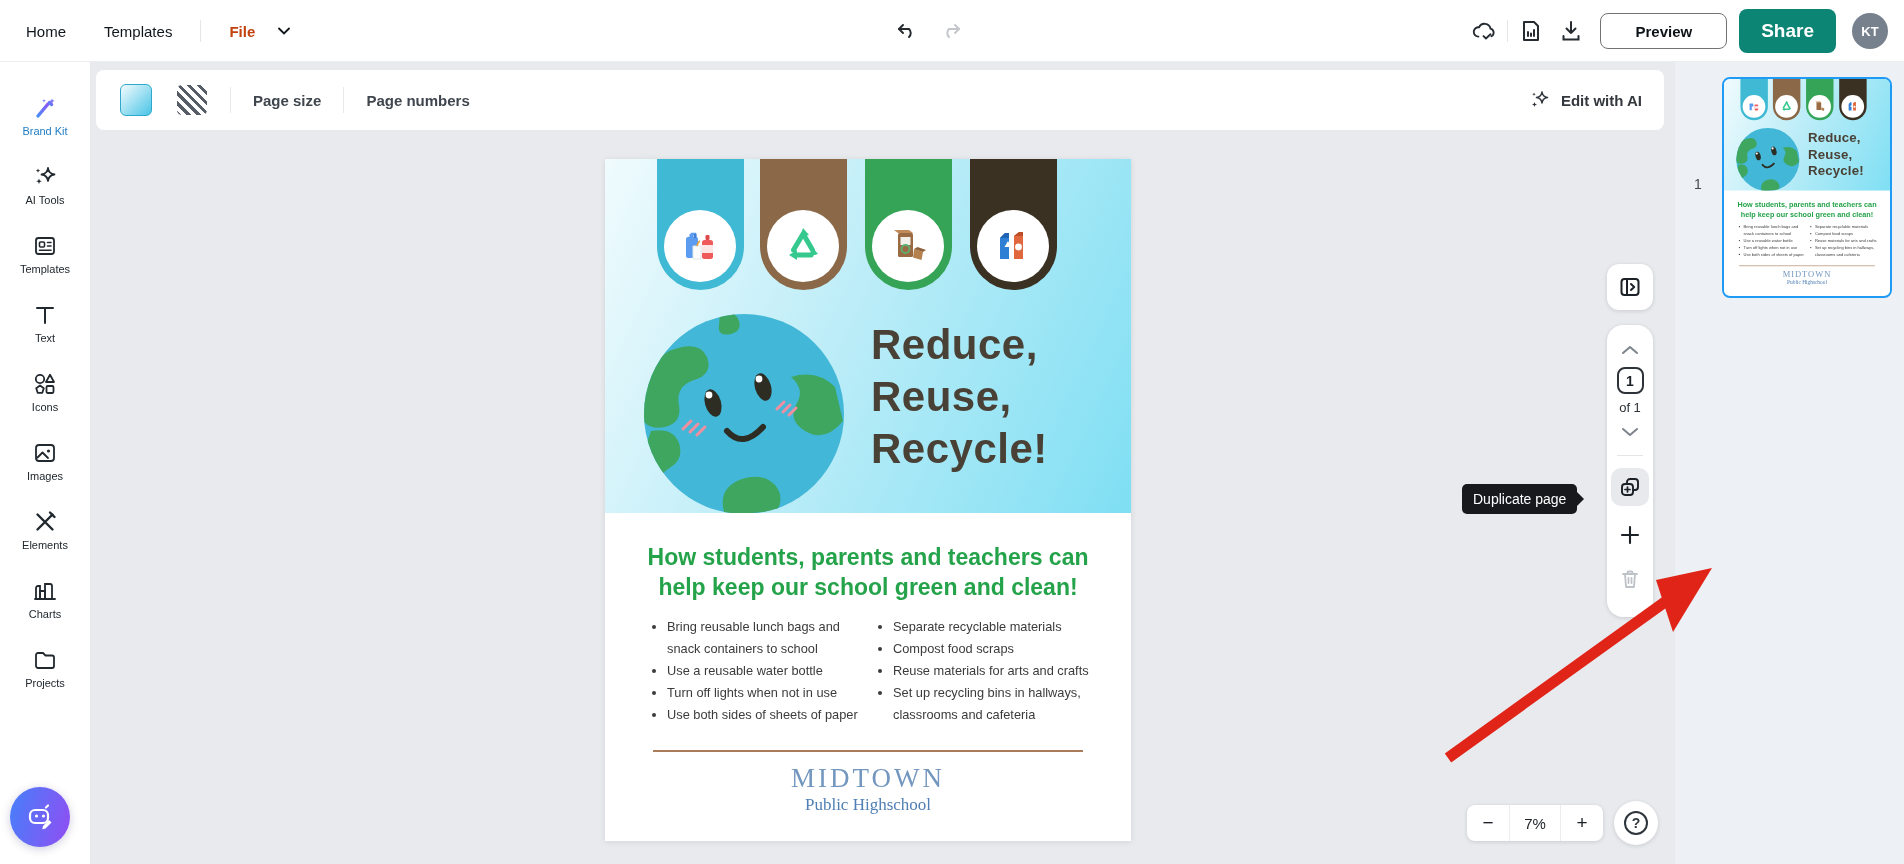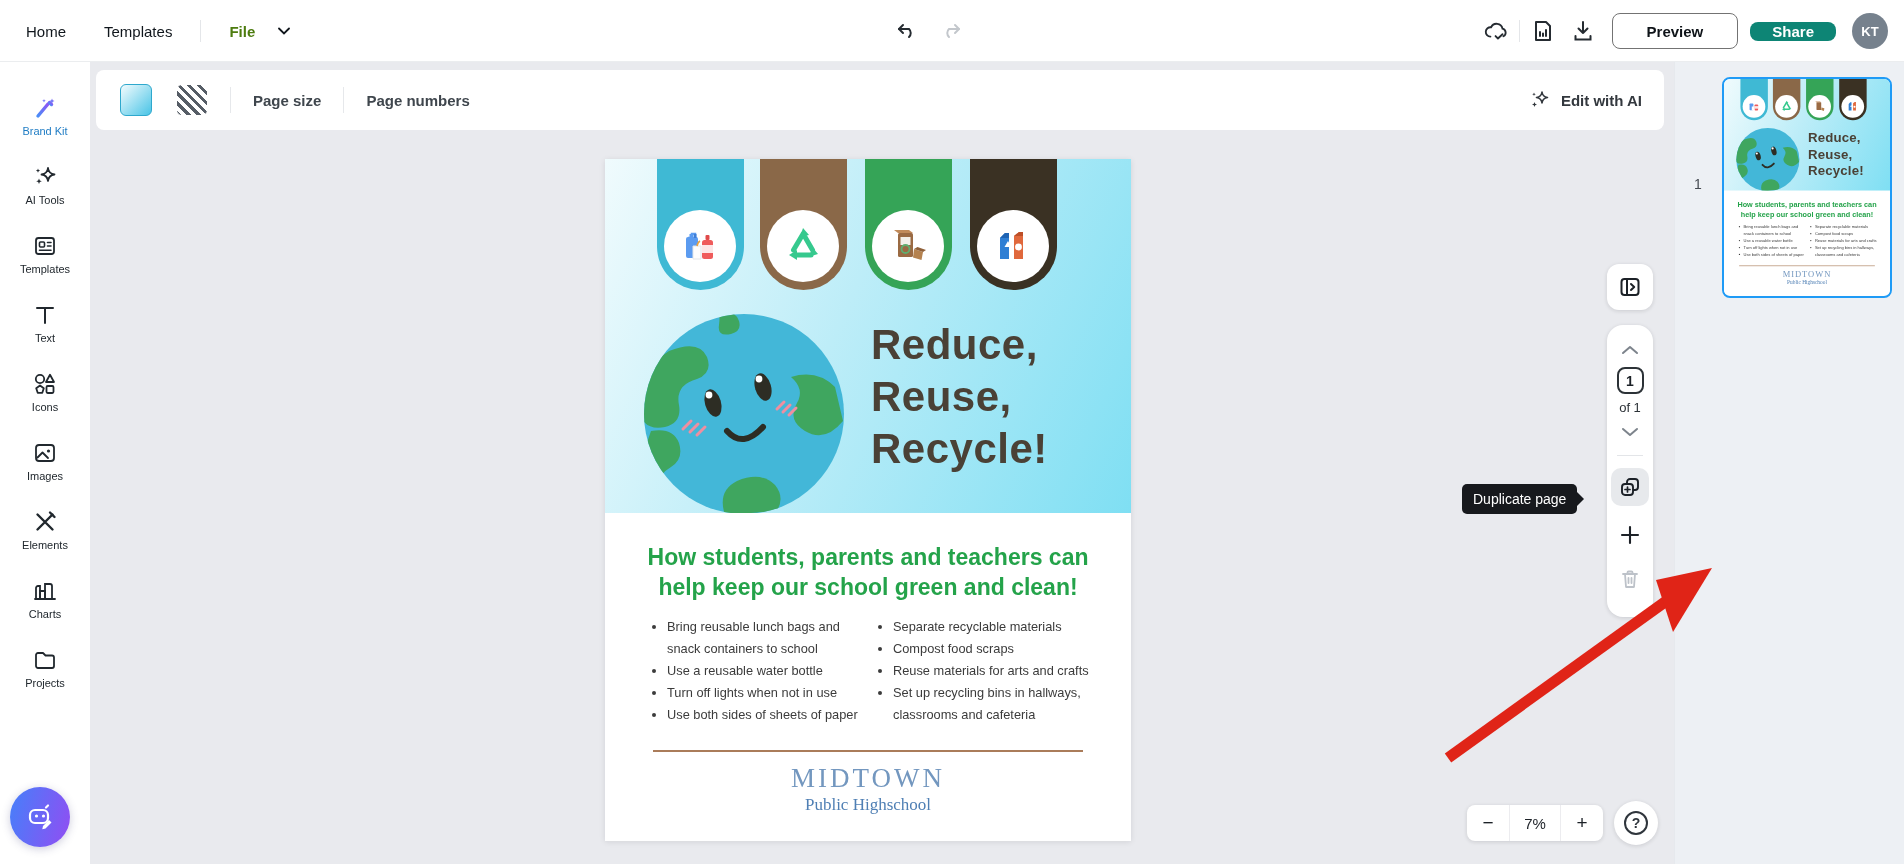--- a/index.html
+++ b/index.html
@@ -9,33 +9,33 @@
 
   
   .header { position:absolute; left:0; top:0; width:1904px; height:62px; background:#fff;
     border-bottom:1px solid #ebedef; z-index:30; }
   .h-left { position:absolute; left:26px; top:0; height:62px; display:flex; align-items:center; }
   .h-navbtn { font-size:15px; font-weight:400; color:#10161c; background:none; border:none;
     cursor:pointer; padding:8px 0; font-family:inherit; }
   .h-navbtn.t2 { margin-left:38px; }
   .vdiv { width:1px; height:22px; background:#e4e6e9; margin:0 28px; }
   .file-btn { display:flex; align-items:center; gap:23px; font-size:15px; font-weight:700;
-    color:#4d7c0f; background:none; border:none; cursor:pointer; font-family:inherit; }
+    color:#c2410c; background:none; border:none; cursor:pointer; font-family:inherit; }
   .title-input { margin-left:24px; width:308px; height:33px; border:1px solid #b9bec5;
     border-radius:8px; padding:0 12px; font-size:15px; color:#20262c; font-family:inherit;
     background:#fff; }
   .h-mid { position:absolute; left:893px; top:0; height:62px; display:flex; align-items:center; gap:20px; }
   .icon-btn { width:26px; height:26px; display:flex; align-items:center; justify-content:center;
     background:none; border:none; cursor:pointer; }
   .h-right { position:absolute; right:16px; top:0; height:62px; display:flex; align-items:center; }
   .btn-preview { height:36px; padding:0 34px; border:1px solid #737373; border-radius:8px;
     background:#fff; font-size:15px; font-weight:700; color:#0e1318; cursor:pointer;
     margin-left:16px; font-family:inherit; }
-  .btn-share { height:19px; padding:0 22px; border:none; border-radius:8px;
-    font-size:15px; font-weight:700; color:#fff; cursor:pointer; margin-left:12px; font-family:inherit; }
+  .btn-share { height:44px; padding:0 22px; border:none; border-radius:8px;
+    font-size:19px; font-weight:700; color:#fff; cursor:pointer; margin-left:12px; font-family:inherit; }
   .avatar { width:36px; height:36px; border-radius:50%; background:#76818d; color:#fff;
     font-size:13px; font-weight:700; display:flex; align-items:center; justify-content:center;
     margin-left:16px; cursor:pointer; }
 
   
   .sidebar { position:absolute; left:0; top:62px; width:90px; height:802px; background:#fff; z-index:20; }
   .sb-item { width:90px; height:63px; display:flex; flex-direction:column; align-items:center;
     justify-content:center; gap:4px; cursor:pointer; background:none; border:none; margin-top:6px; }
   .sb-item:first-child { margin-top:22px; }
   .sb-label { font-size:11px; color:#21282e; font-family:inherit; }

